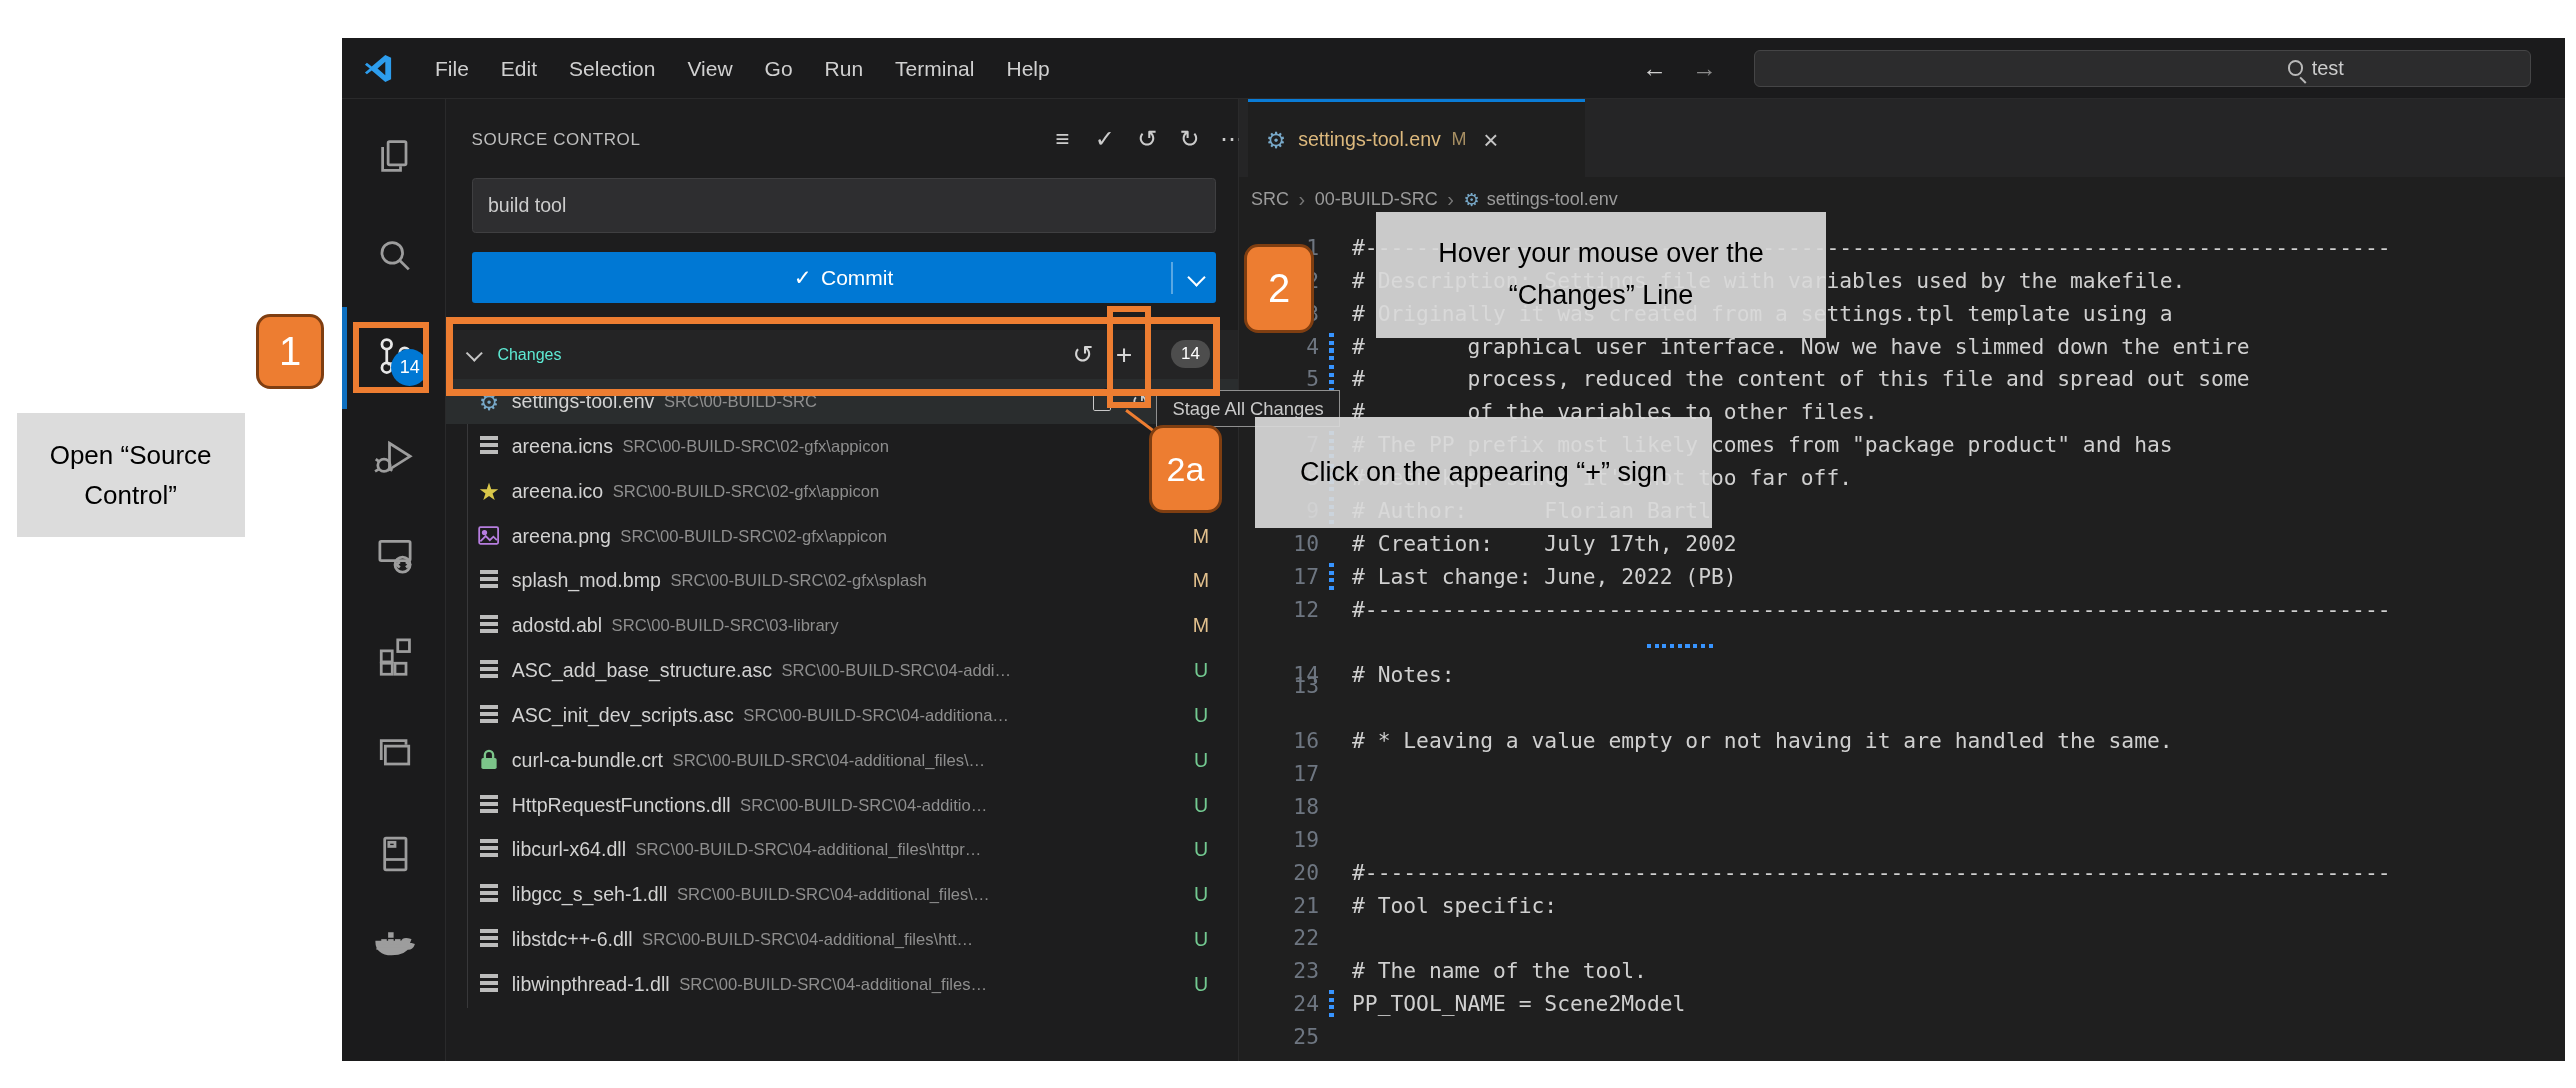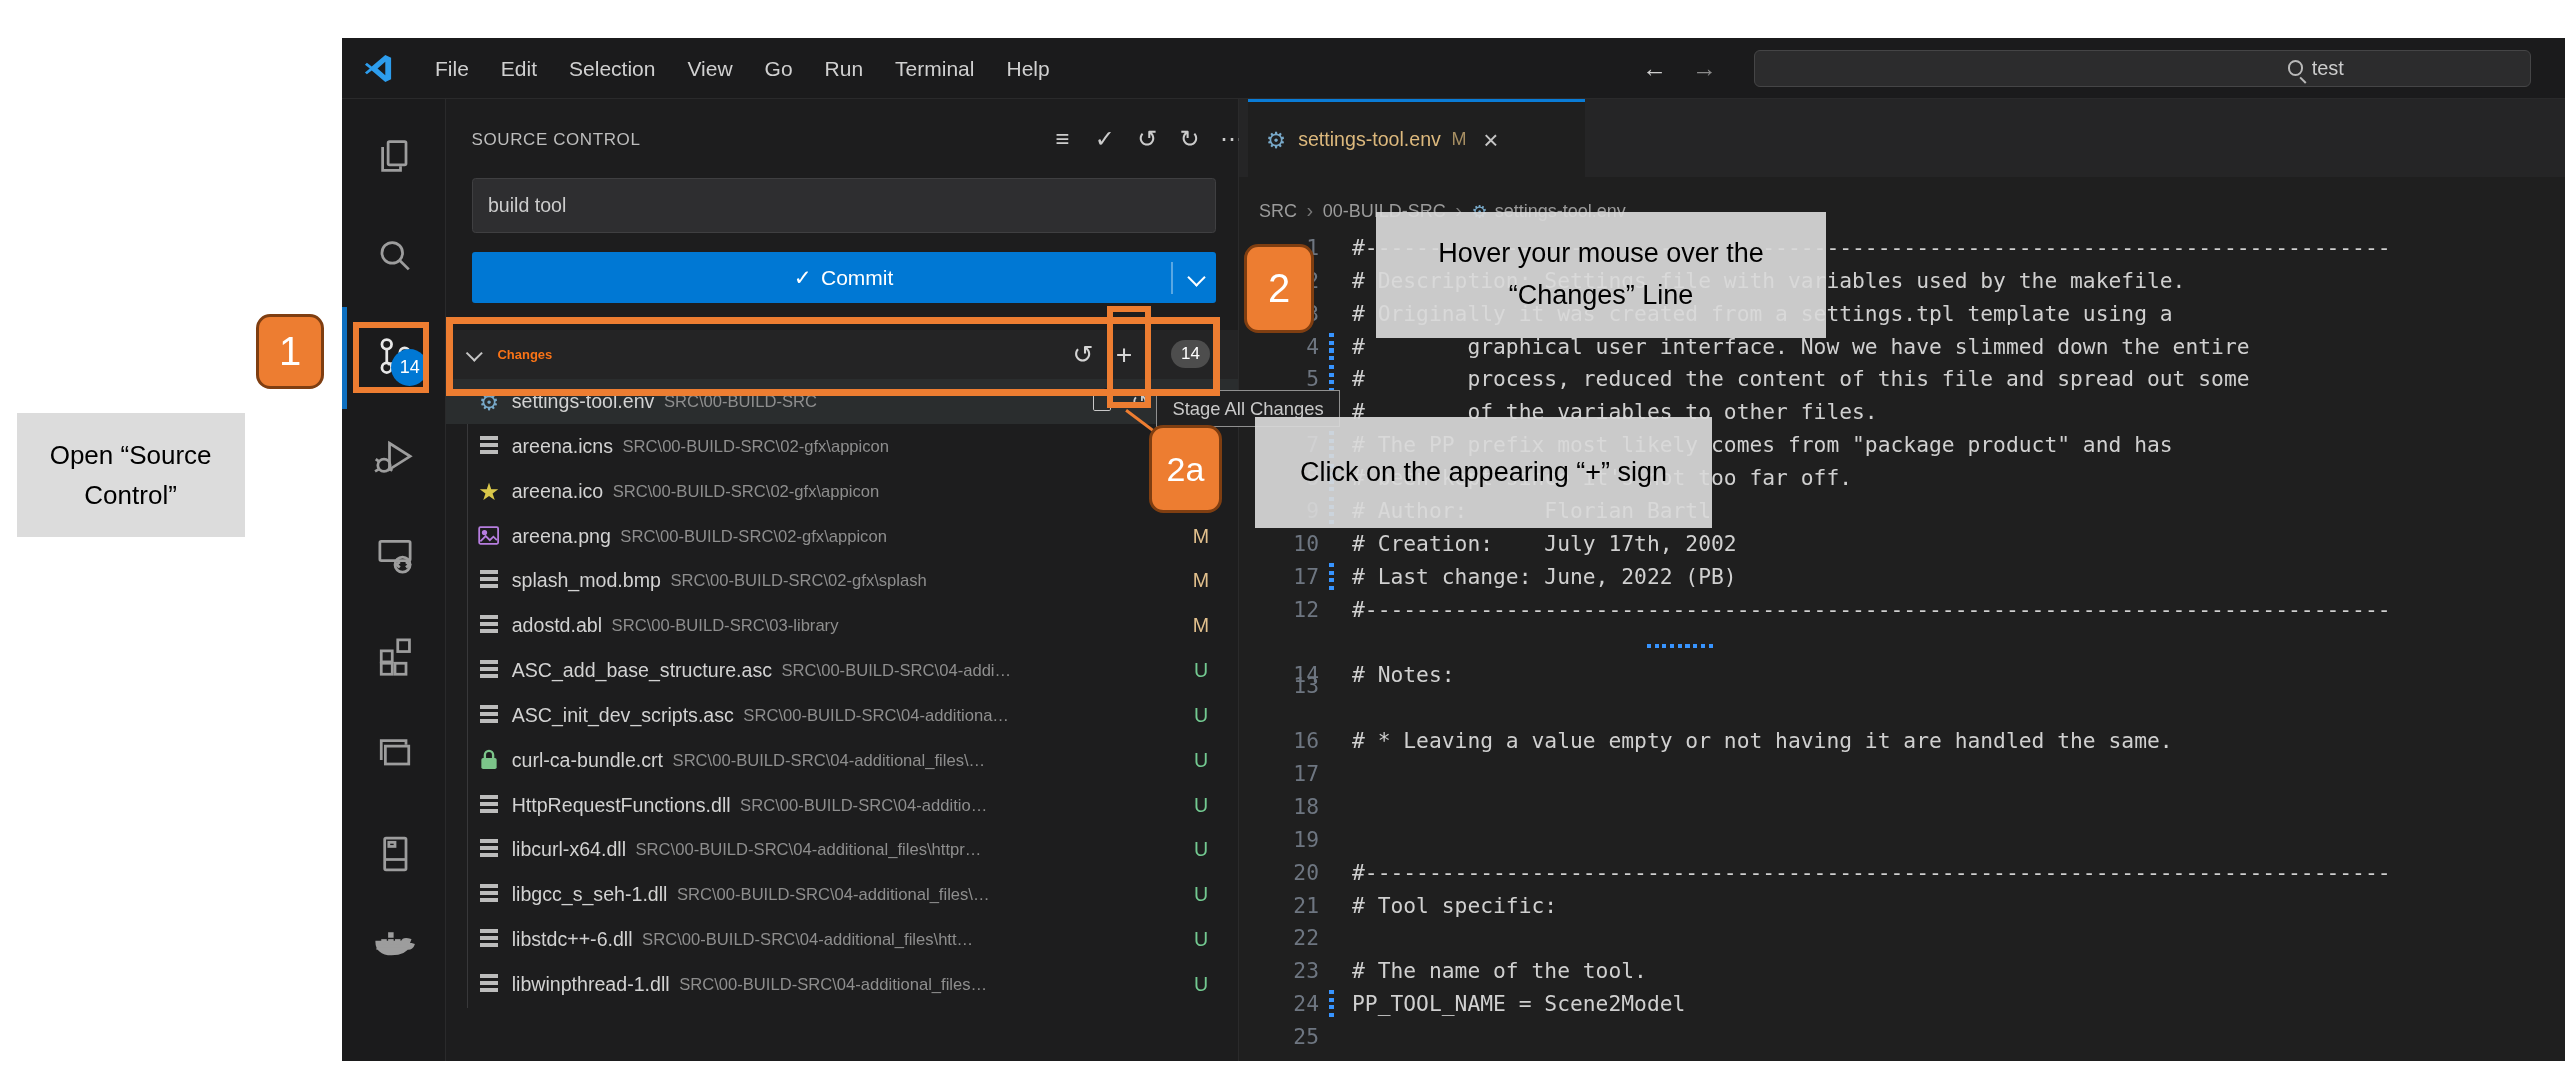--- a/index.html
+++ b/index.html
@@ -46,21 +46,21 @@
                   border:1.2px solid #3f3f41; border-radius:3.6px; color:#cccccc; font-size:19.6px; padding:0 15.4px;
                   font-family:"Liberation Sans",sans-serif; outline:none; }
   .commit-btn { position:absolute; left:25.5px; top:153px; width:744px; height:51px; background:#0078d4; border-radius:3px;
                 display:flex; align-items:center; justify-content:center; color:#ffffff; font-size:21px; }
   .commit-check { margin-right:9.5px; font-size:21.3px; }
   .commit-split { position:absolute; right:43px; top:9.5px; width:1.2px; height:32px; background:rgba(255,255,255,.35); }
   .commit-chev { position:absolute; right:13px; top:19px; width:13px; height:13px; border-left:2.4px solid #fff; border-bottom:2.4px solid #fff; transform:rotate(-45deg); }
 
   .changes-hdr { position:absolute; left:0; top:231px; width:100%; height:49px; background:#242425; display:flex; align-items:center; }
   .chev-down { width:12px; height:12px; border-left:2.4px solid #c5c5c5; border-bottom:2.4px solid #c5c5c5; transform:rotate(-45deg) translateY(-2.4px); margin-left:24px; }
-  .changes-label { margin-left:15.4px; font-size:13px; font-weight:700; color:#f97316; }
+  .changes-label { margin-left:15.4px; font-size:16px; font-weight:400; color:#5eead4; }
   .hdr-act { position:absolute; width:32px; height:36px; top:6.5px; display:flex; align-items:center; justify-content:center; font-size:25px; color:#d4d4d4; }
   .hdr-discard { left:621px; } .hdr-stage { left:662px; font-size:28.4px; }
   .count-badge { position:absolute; left:725px; top:10px; min-width:39px; height:28.4px; border-radius:14.2px; background:#4d4d4d;
                  color:#ffffff; font-size:17px; display:flex; align-items:center; justify-content:center; padding:0 6px; }
 
   .filelist { position:absolute; left:0; top:280px; width:100%; height:634px; }
   .indent-guide { position:absolute; left:21.3px; top:0; width:1.2px; height:629px; background:#38383a; }
   .frow { position:absolute; left:0; width:100%; height:45px; display:flex; align-items:center; padding-left:31px; }
   .frow.hover { background:#2a2d2e; }
   .ficon { width:24px; flex:none; display:flex; align-items:center; justify-content:center; }
@@ -76,21 +76,21 @@
   .star-glyph { color:#d9c74a; font-size:24px; font-family:"DejaVu Sans",sans-serif; }
 
   
   .editor { position:relative; flex:1; height:100%; background:#1f1f1f; overflow:hidden; }
   .tabstrip { position:absolute; left:0; top:0; width:100%; height:78px; background:#252526; }
   .tab { position:absolute; left:9px; top:0; width:337px; height:78px; background:#1f1f1f; border-top:3.6px solid #0a7cd6;
          display:flex; align-items:center; padding:0 18px; }
   .tab-name { font-size:19.6px; color:#ddb97d; margin-left:12px; }
   .tab-m { font-size:18px; color:#a78f63; margin-left:10.7px; }
   .tab-close { font-size:26px; color:#c5c5c5; margin-left:16.6px; line-height:1; }
-  .breadcrumb { position:absolute; left:8px; top:78px; width:100%; height:45px; background:#1f1f1f; display:flex; align-items:flex-end; padding-left:12px; }
+  .breadcrumb { position:absolute; left:0; top:78px; width:100%; height:45px; background:#1f1f1f; display:flex; align-items:center; padding-left:12px; }
   .bc-item { font-size:18px; color:#9b9b9b; }
   .bc-sep { font-size:20px; color:#777777; margin:0 9.5px; }
   .bc-gear { font-size:18px; margin-right:7.1px; }
 
   .code { position:absolute; left:0; top:123px; width:100%; height:838px; font-family:"DejaVu Sans Mono", monospace; }
   .cline { position:absolute; left:0; width:100%; height:33px; }
   .lnum { position:absolute; left:0; top:3.6px; width:80px; text-align:right; font-size:21.3px; color:#6e7681; }
   .lmark { position:absolute; left:90px; top:3px; width:5.3px; height:27px;
            background:repeating-linear-gradient(180deg,#3794ff 0 4.1px,transparent 4.1px 7.7px); }
   .ltext { position:absolute; left:113px; top:3.6px; font-size:21.3px; color:#d0d0d0; white-space:pre; }

